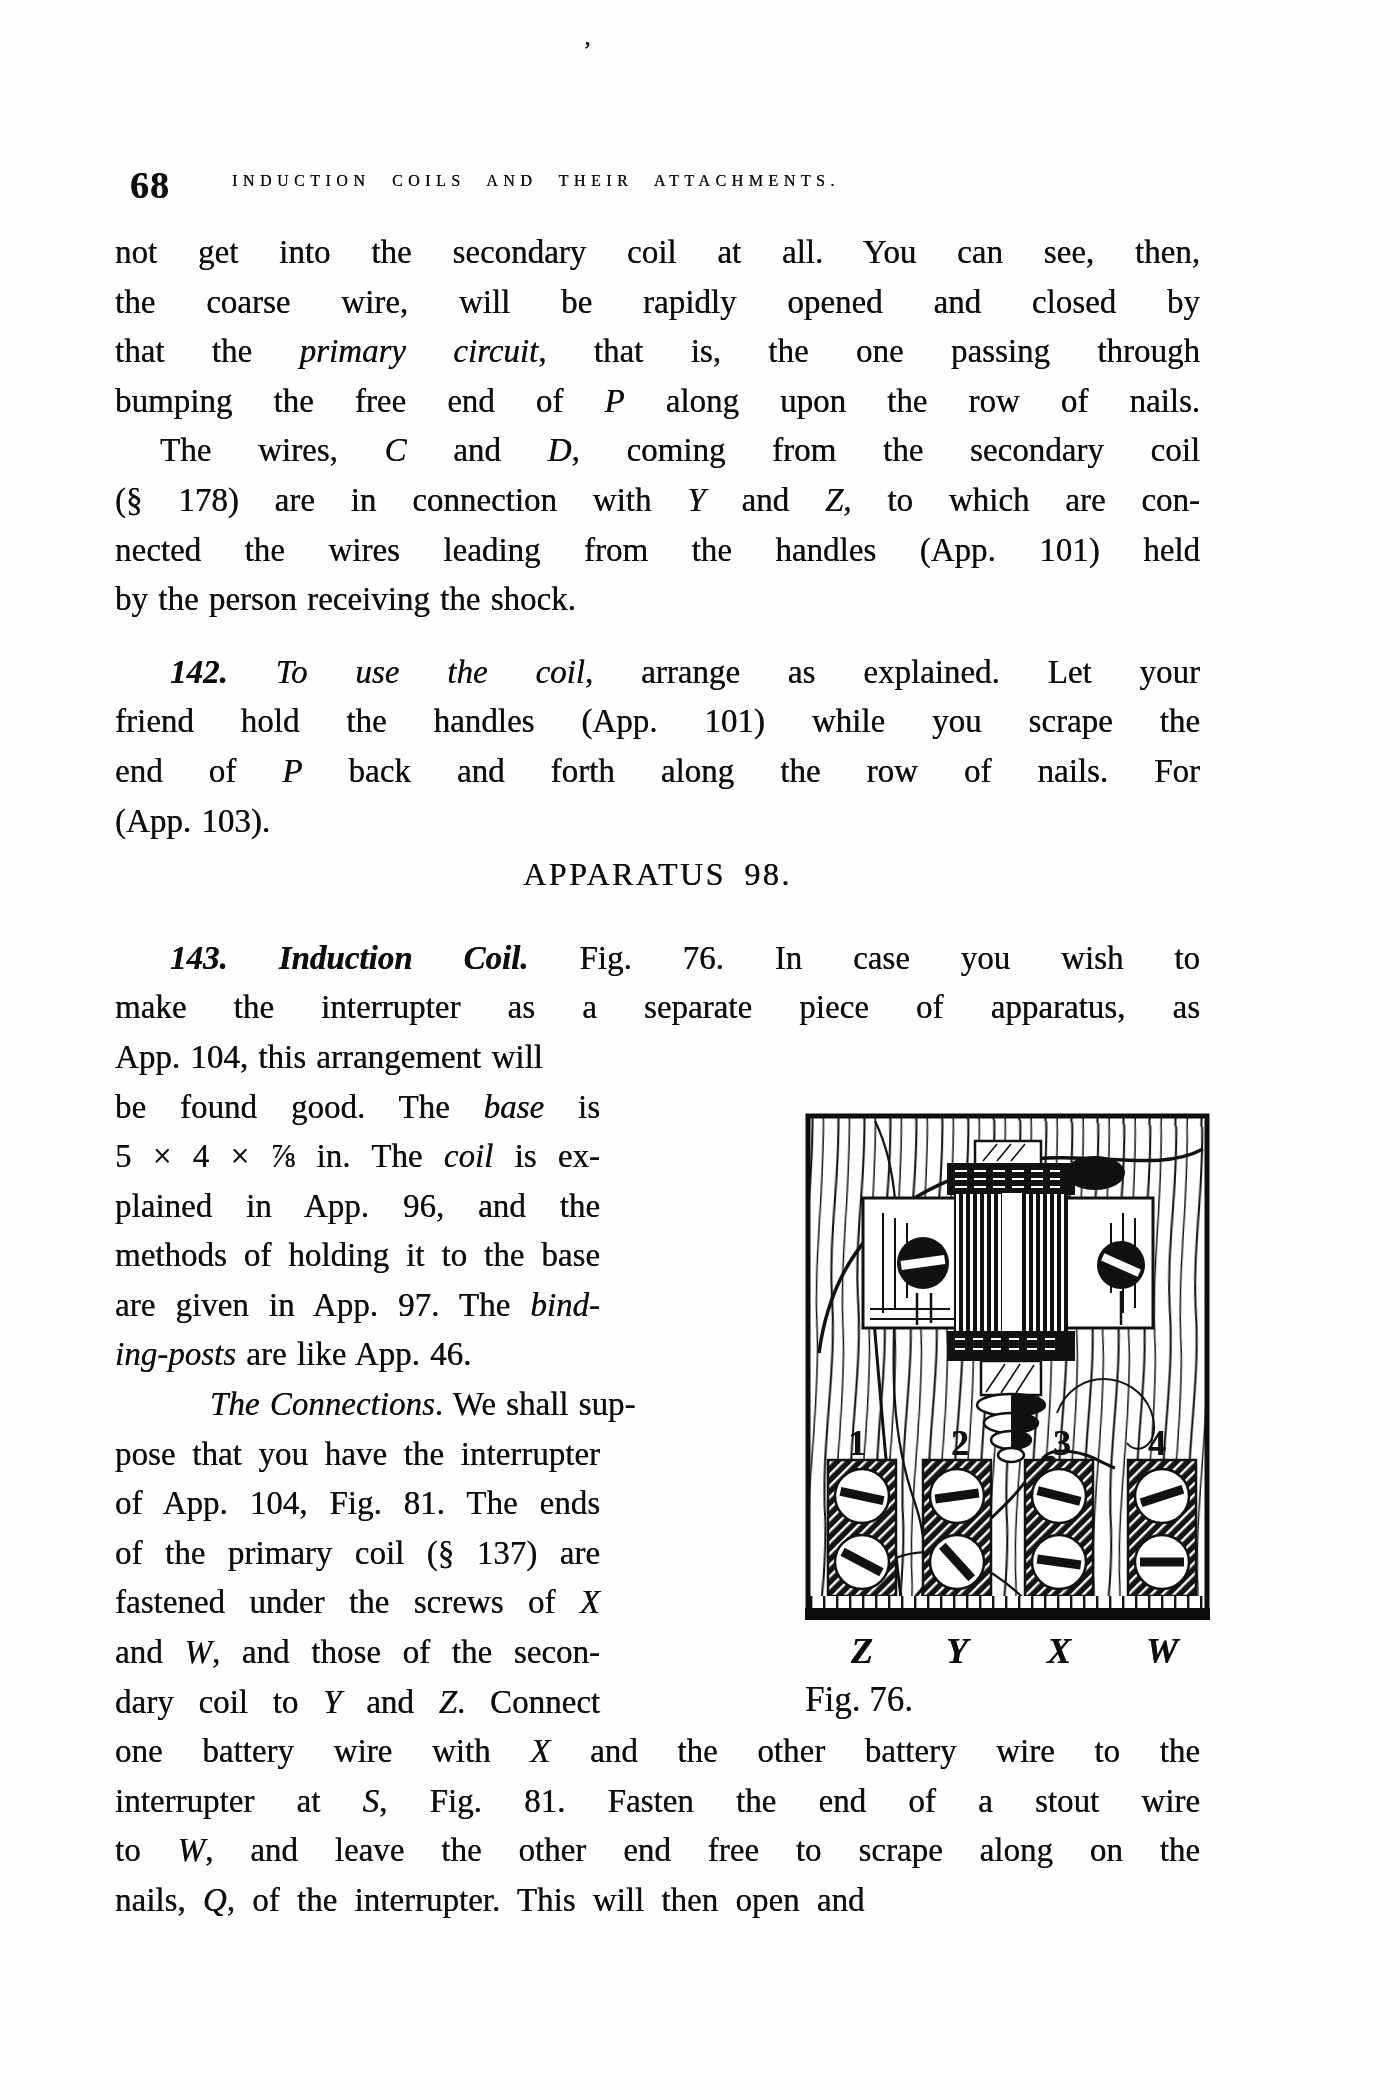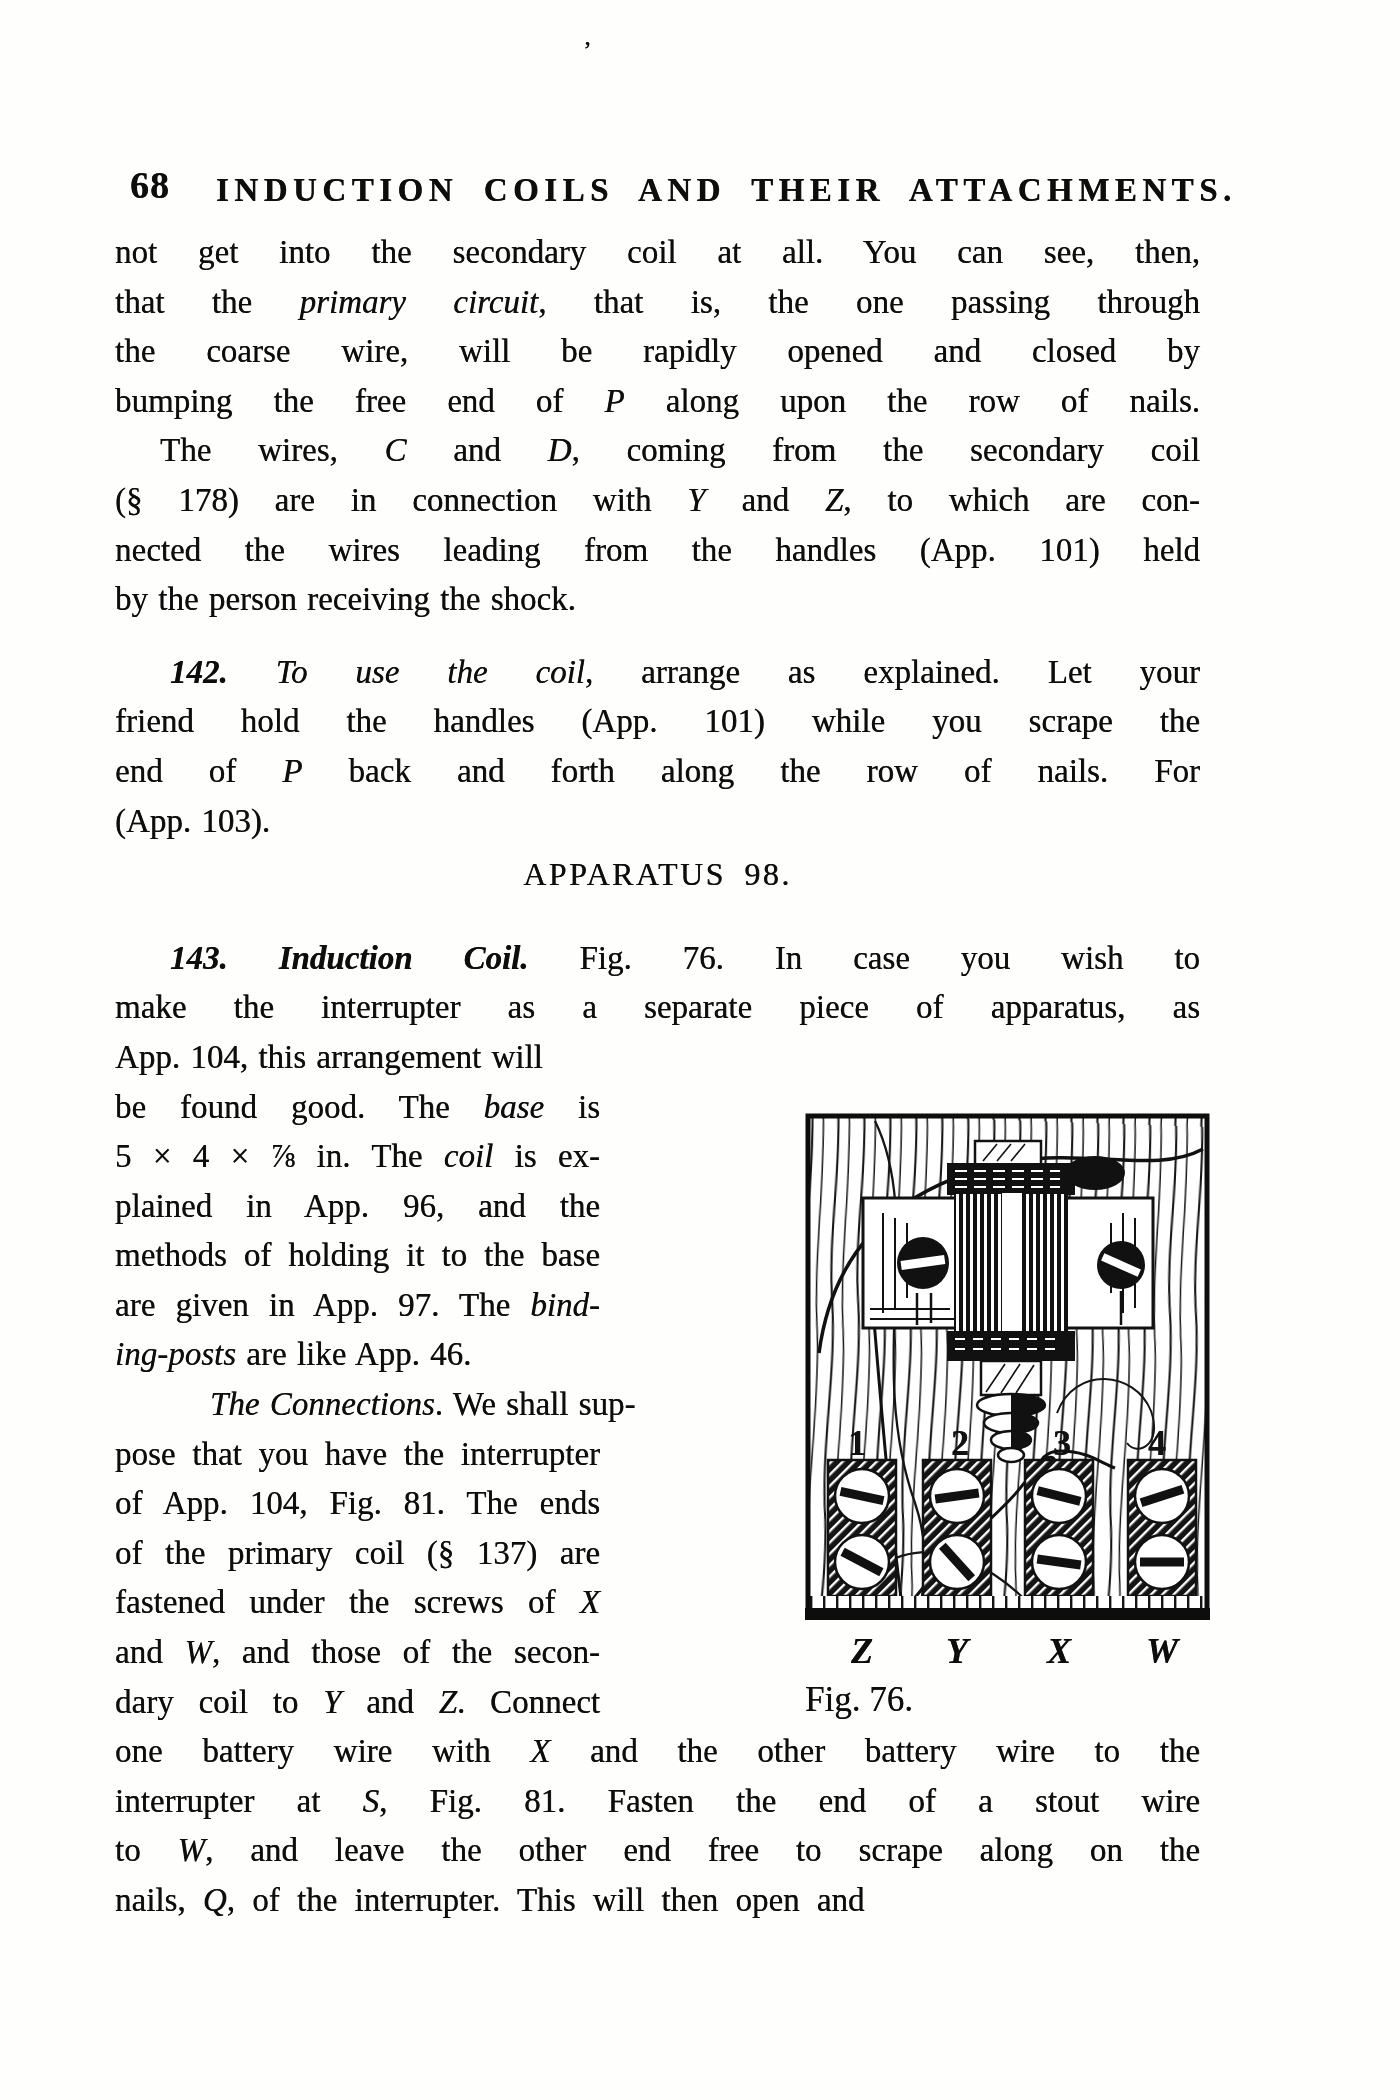--- a/index.html
+++ b/index.html
@@ -6,21 +6,21 @@
   .page{
     position:relative;
     width:1400px;height:2100px;
     background:#fefefd;
     color:#0d0d0d;
     font-family:"Liberation Serif","DejaVu Serif",serif;
     text-shadow:0.35px 0.35px 0.5px rgba(12,12,12,0.85);
     overflow:hidden;
   }
   .pagenum{position:absolute;left:130px;top:163px;font-size:38px;font-weight:700;letter-spacing:1px;}
-  .running-title{position:absolute;left:216px;top:172px;font-size:33px;font-weight:700;letter-spacing:5.5px;word-spacing:12px;}
+  .running-title{position:absolute;left:232px;top:172px;font-size:16px;font-weight:400;letter-spacing:5.5px;word-spacing:12px;}
   .stray{position:absolute;left:583px;top:36px;font-size:26px;}
   .textcol{
     position:absolute;left:115px;top:228px;width:1085px;
     font-size:33px;line-height:49.6px;word-spacing:2px;
   }
   .line{
     height:49.6px;
     white-space:nowrap;
     text-align:justify;
     text-align-last:justify;
@@ -57,22 +57,22 @@
 <div class="page">
 
   <span class="pagenum">68</span>
   <span class="running-title">INDUCTION COILS AND THEIR ATTACHMENTS.</span>
   <span class="stray">’</span>
 
   <div class="textcol">
 
     <section class="para">
       <div class="line"><span>not get into the secondary coil at all.  You can see, then,</span></div>
+      <div class="line"><span>the coarse wire, will be rapidly opened and closed by</span></div>
       <div class="line"><span>that the </span><span class="it">primary circuit</span><span>, that is, the one passing through</span></div>
-      <div class="line"><span>the coarse wire, will be rapidly opened and closed by</span></div>
       <div class="line"><span>bumping the free end of </span><span class="it">P</span><span> along upon the row of nails.</span></div>
     </section>
 
     <section class="para">
       <div class="line ind45"><span>The wires, </span><span class="it">C</span><span> and </span><span class="it">D</span><span>, coming from the secondary coil</span></div>
       <div class="line"><span>(§ 178) are in connection with </span><span class="it">Y</span><span> and </span><span class="it">Z</span><span>, to which are con-</span></div>
       <div class="line"><span>nected the wires leading from the handles (App. 101) held</span></div>
       <div class="line nj"><span>by the person receiving the shock.</span></div>
     </section>
 

